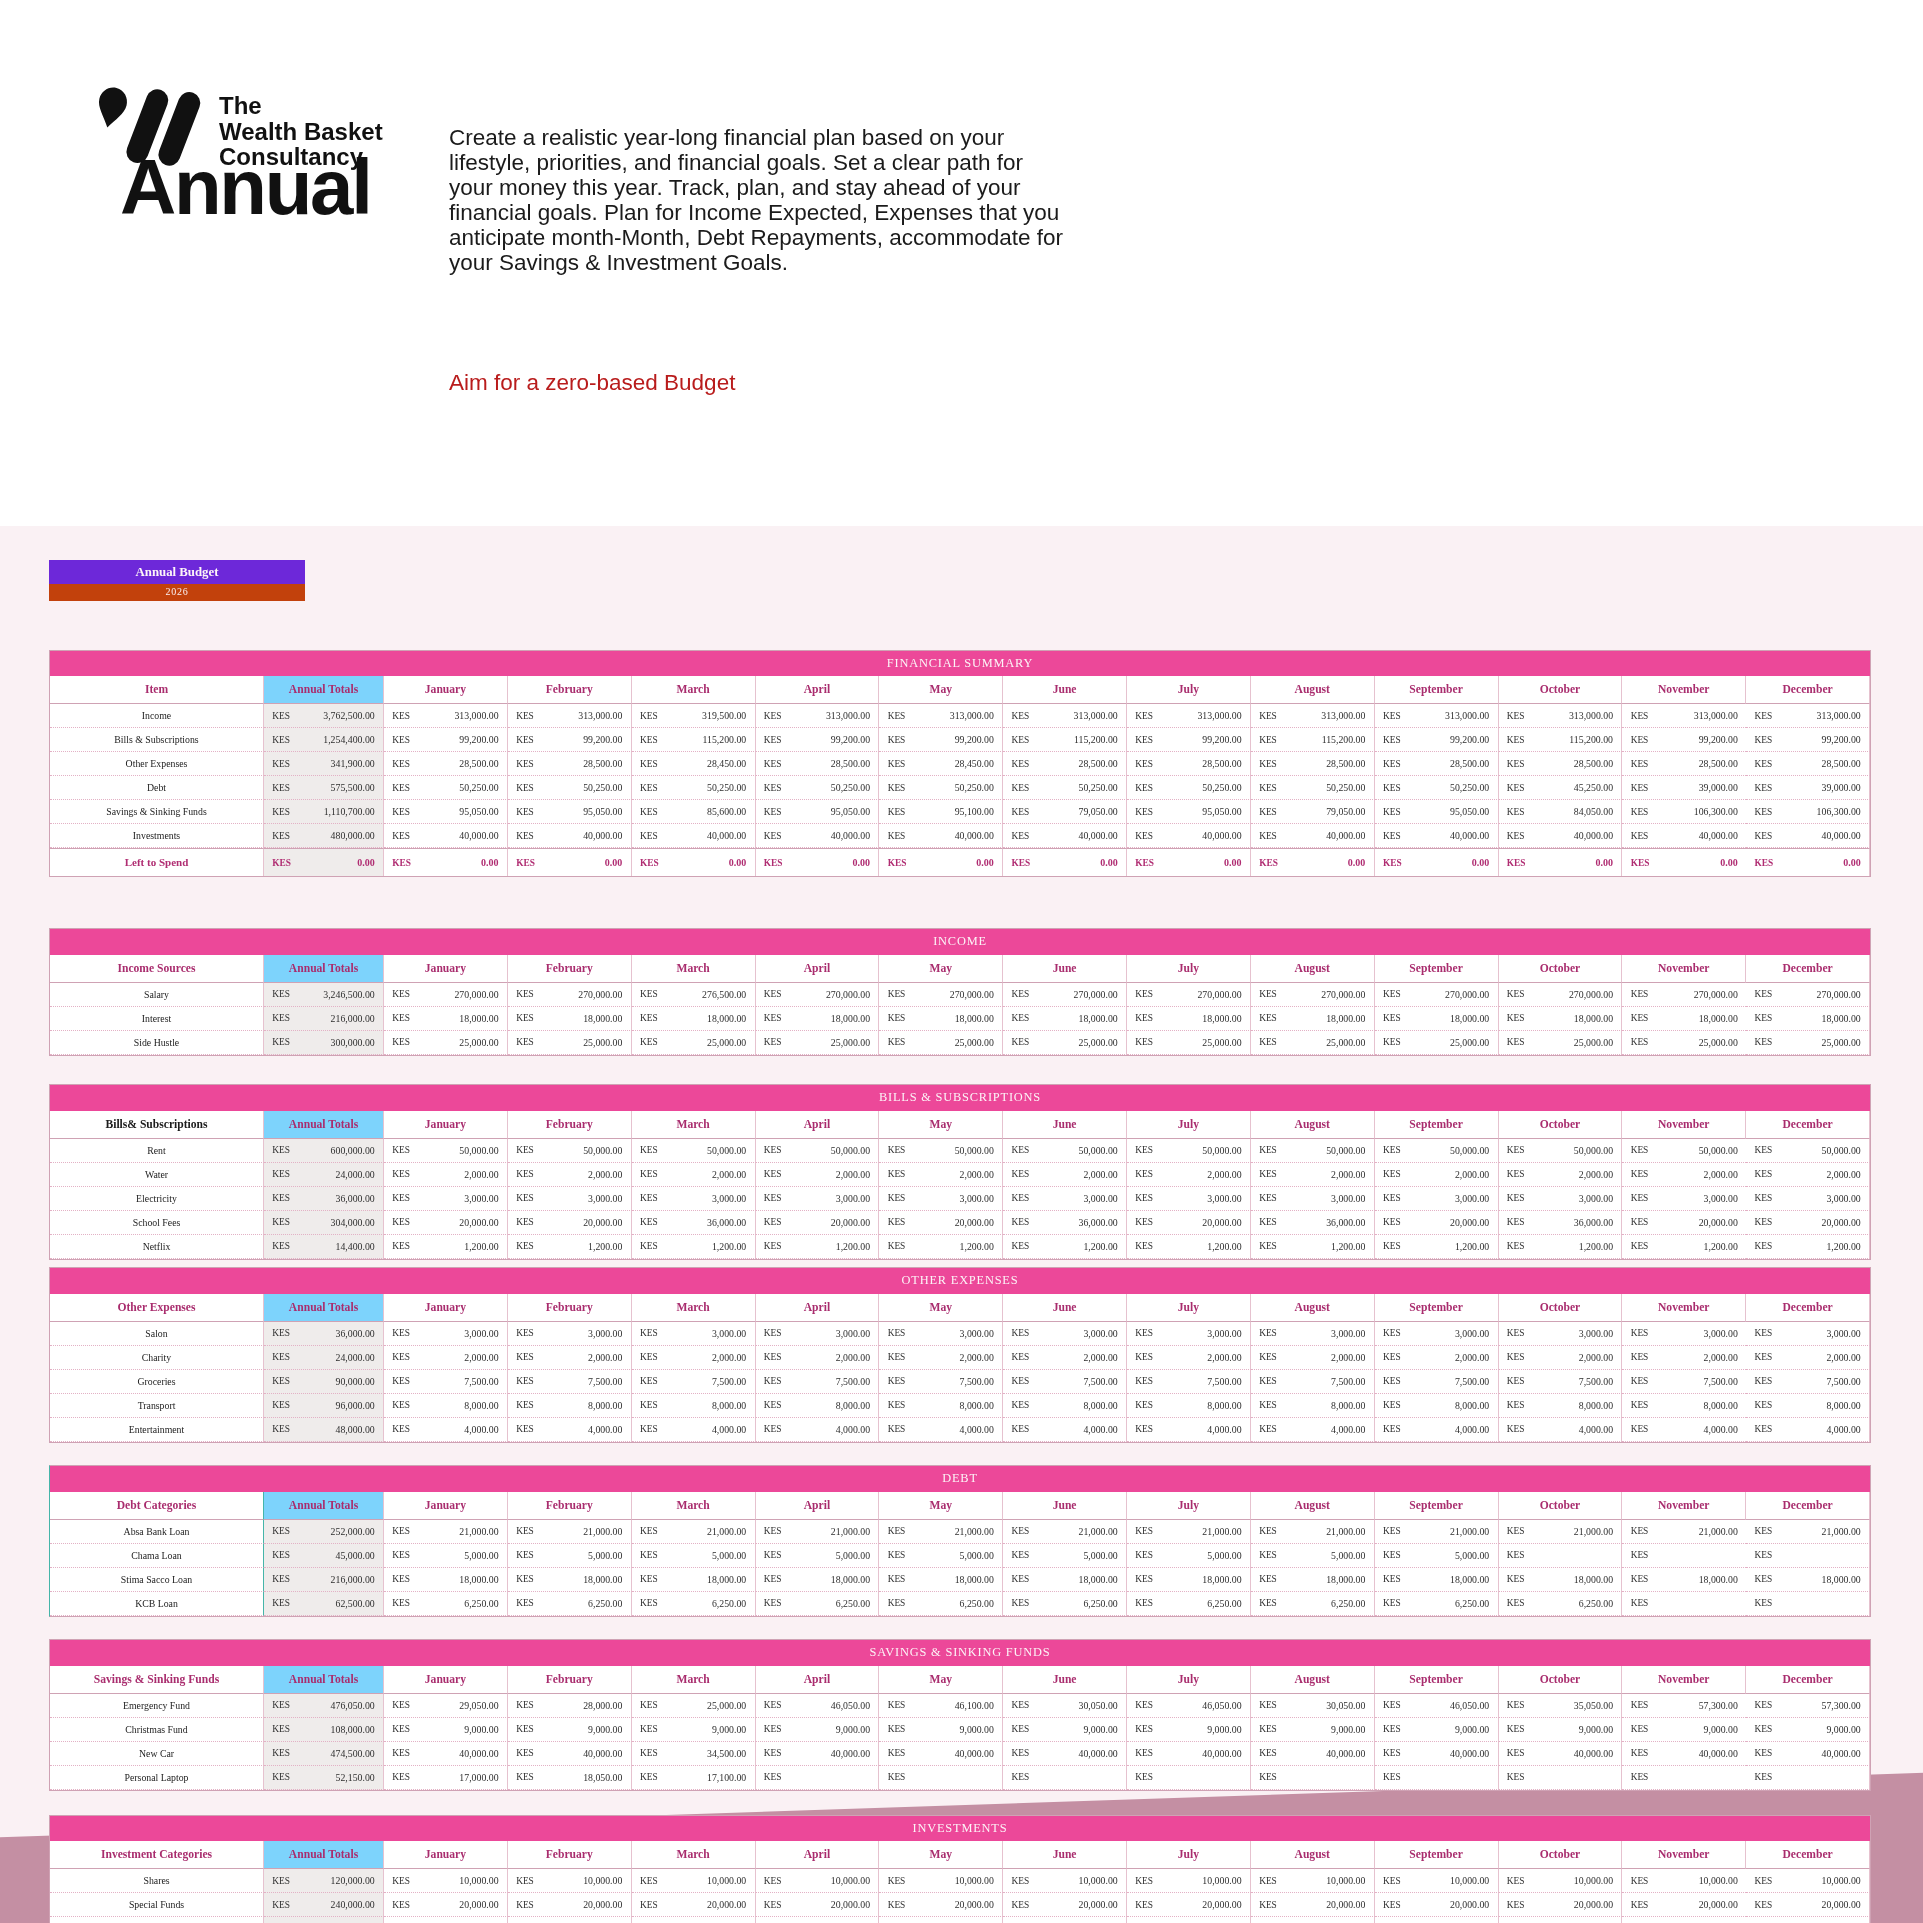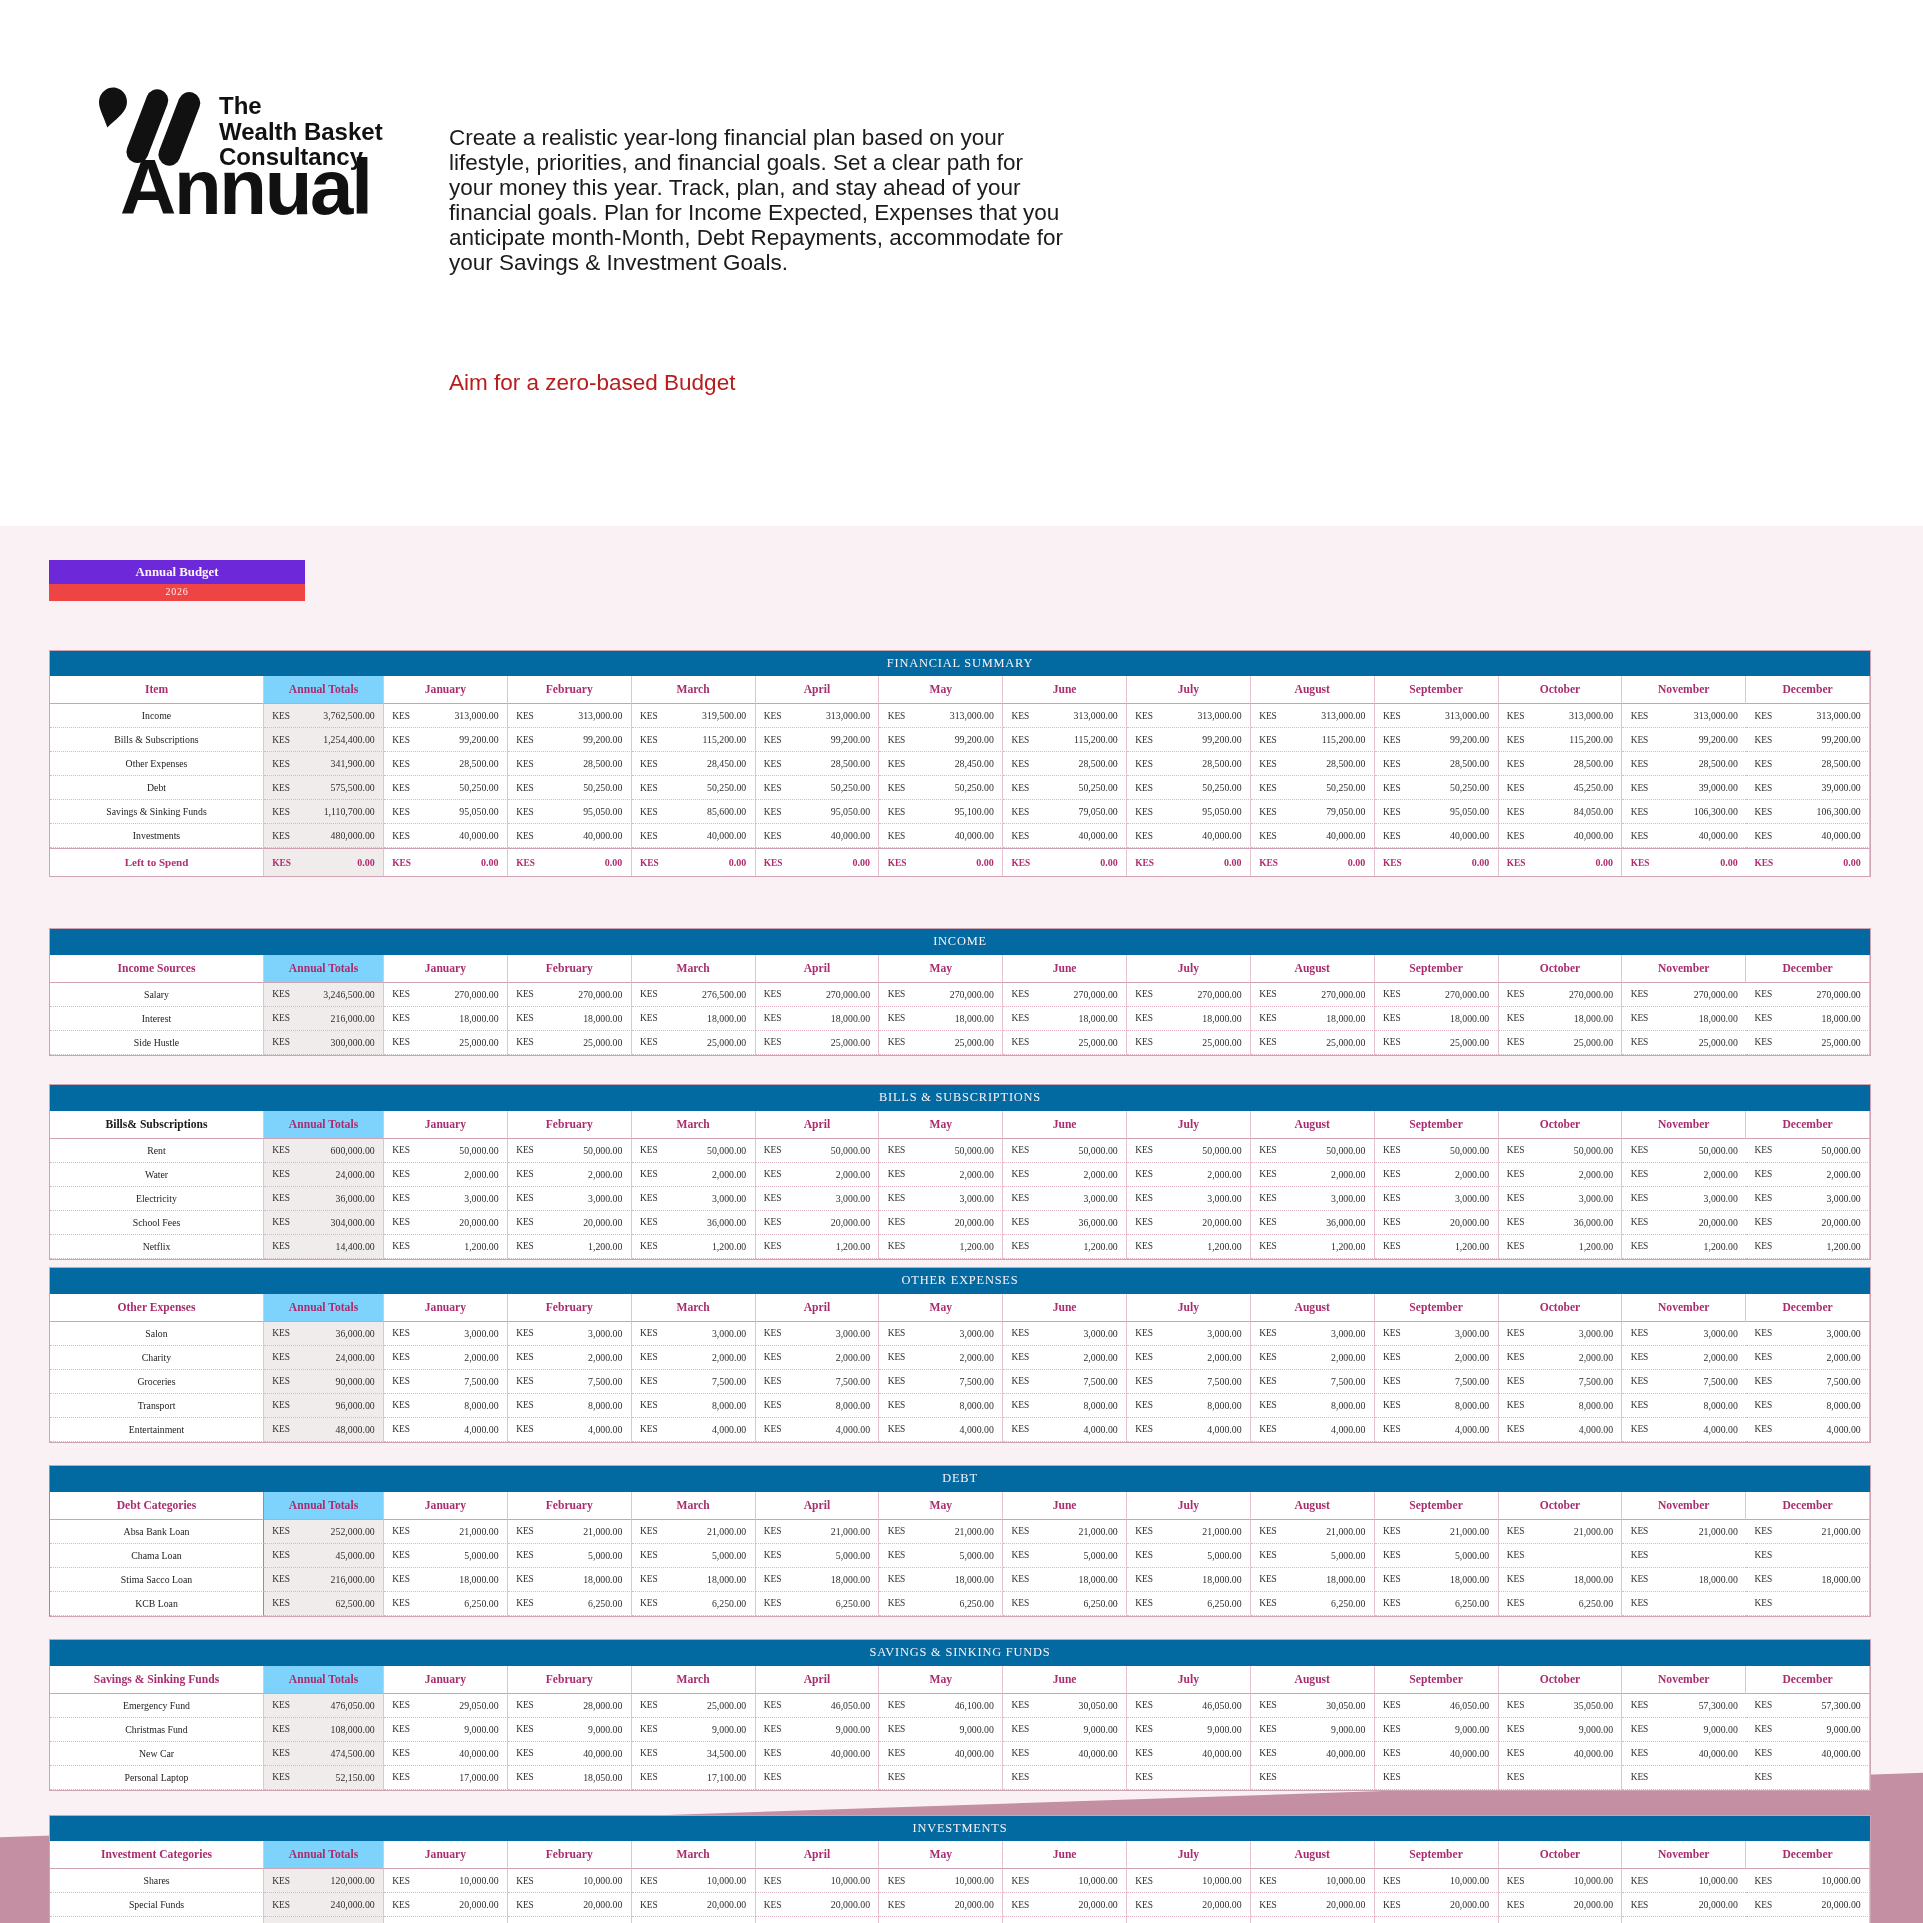--- a/index.html
+++ b/index.html
@@ -14,30 +14,30 @@
   
   .logo{position:absolute;left:95px;top:83px;z-index:2;}
   .brand{position:absolute;left:219px;top:93px;z-index:2;font-weight:700;font-size:24px;line-height:25.6px;color:#111;}
   .big-title{position:absolute;left:120px;top:147px;z-index:2;font-weight:800;font-size:78px;line-height:1.04;letter-spacing:-2.3px;color:#111;}
   .intro{position:absolute;left:449px;top:125px;width:622px;z-index:2;font-size:22.5px;line-height:25px;color:#1b1b1b;}
   .subtitle{position:absolute;left:449px;top:370px;width:622px;z-index:2;font-size:22.5px;color:#b91c1c;}
   
   .sheet{position:absolute;left:49px;top:560px;width:1822px;z-index:2;font-family:"Liberation Serif",serif;}
   .sheet-title{width:256px;}
   .sheet-title .t1{height:24px;line-height:24px;background:#6d28d9;color:#fdf6f8;text-align:center;font-weight:700;font-size:12.8px;}
-  .sheet-title .t2{height:16.5px;line-height:16.5px;background:#ef4444;color:#fbf0f3;text-align:center;font-size:10px;letter-spacing:0.8px;}
+  .sheet-title .t2{height:16.5px;line-height:16.5px;background:#c2410c;color:#fbf0f3;text-align:center;font-size:10px;letter-spacing:0.8px;}
   .tbl{display:grid;grid-template-columns:214px 120px repeat(12,1fr);border:1.1px solid #cfa2b4;background:#fff;}
   #tables-host .tbl:nth-child(1){margin-top:49px;}
   #tables-host .tbl:nth-child(2){margin-top:51px;}
   #tables-host .tbl:nth-child(3){margin-top:28.6px;}
   #tables-host .tbl:nth-child(4){margin-top:7.5px;}
   #tables-host .tbl:nth-child(5){margin-top:22px;}
   #tables-host .tbl:nth-child(6){margin-top:22.5px;}
   #tables-host .tbl:nth-child(7){margin-top:24px;}
-  .band{grid-column:1/-1;height:25.6px;line-height:25.6px;background:#0369a1;color:#fcf4f7;text-align:center;
+  .band{grid-column:1/-1;height:25.6px;line-height:25.6px;background:#ec4899;color:#fcf4f7;text-align:center;
     font-size:12.4px;letter-spacing:0.8px;}
   .hdr,.hdr-label{height:27px;line-height:27px;text-align:center;font-weight:700;font-size:11.6px;color:#a92d6e;
     background:#fff;border-right:0.8px solid #e6c2cf;border-bottom:1.1px solid #cfa2b4;}
   .hdr-black{color:#1c1c1c;}
   .hdr-annual{background:#7dd3fc;}
   .lbl{height:23px;line-height:23px;text-align:center;font-size:9.8px;color:#222;background:#fff;
     border-right:0.8px solid #e6c2cf;border-bottom:0.8px dotted #e3b1c5;}
   .cell{height:23px;display:flex;justify-content:space-between;align-items:center;padding:0 8.3px;background:#fff;
     border-right:0.8px solid #e6c2cf;border-bottom:0.8px dotted #e3b1c5;font-size:9.8px;color:#2e2e2e;}
   .cell .kes{font-size:9.4px;}

